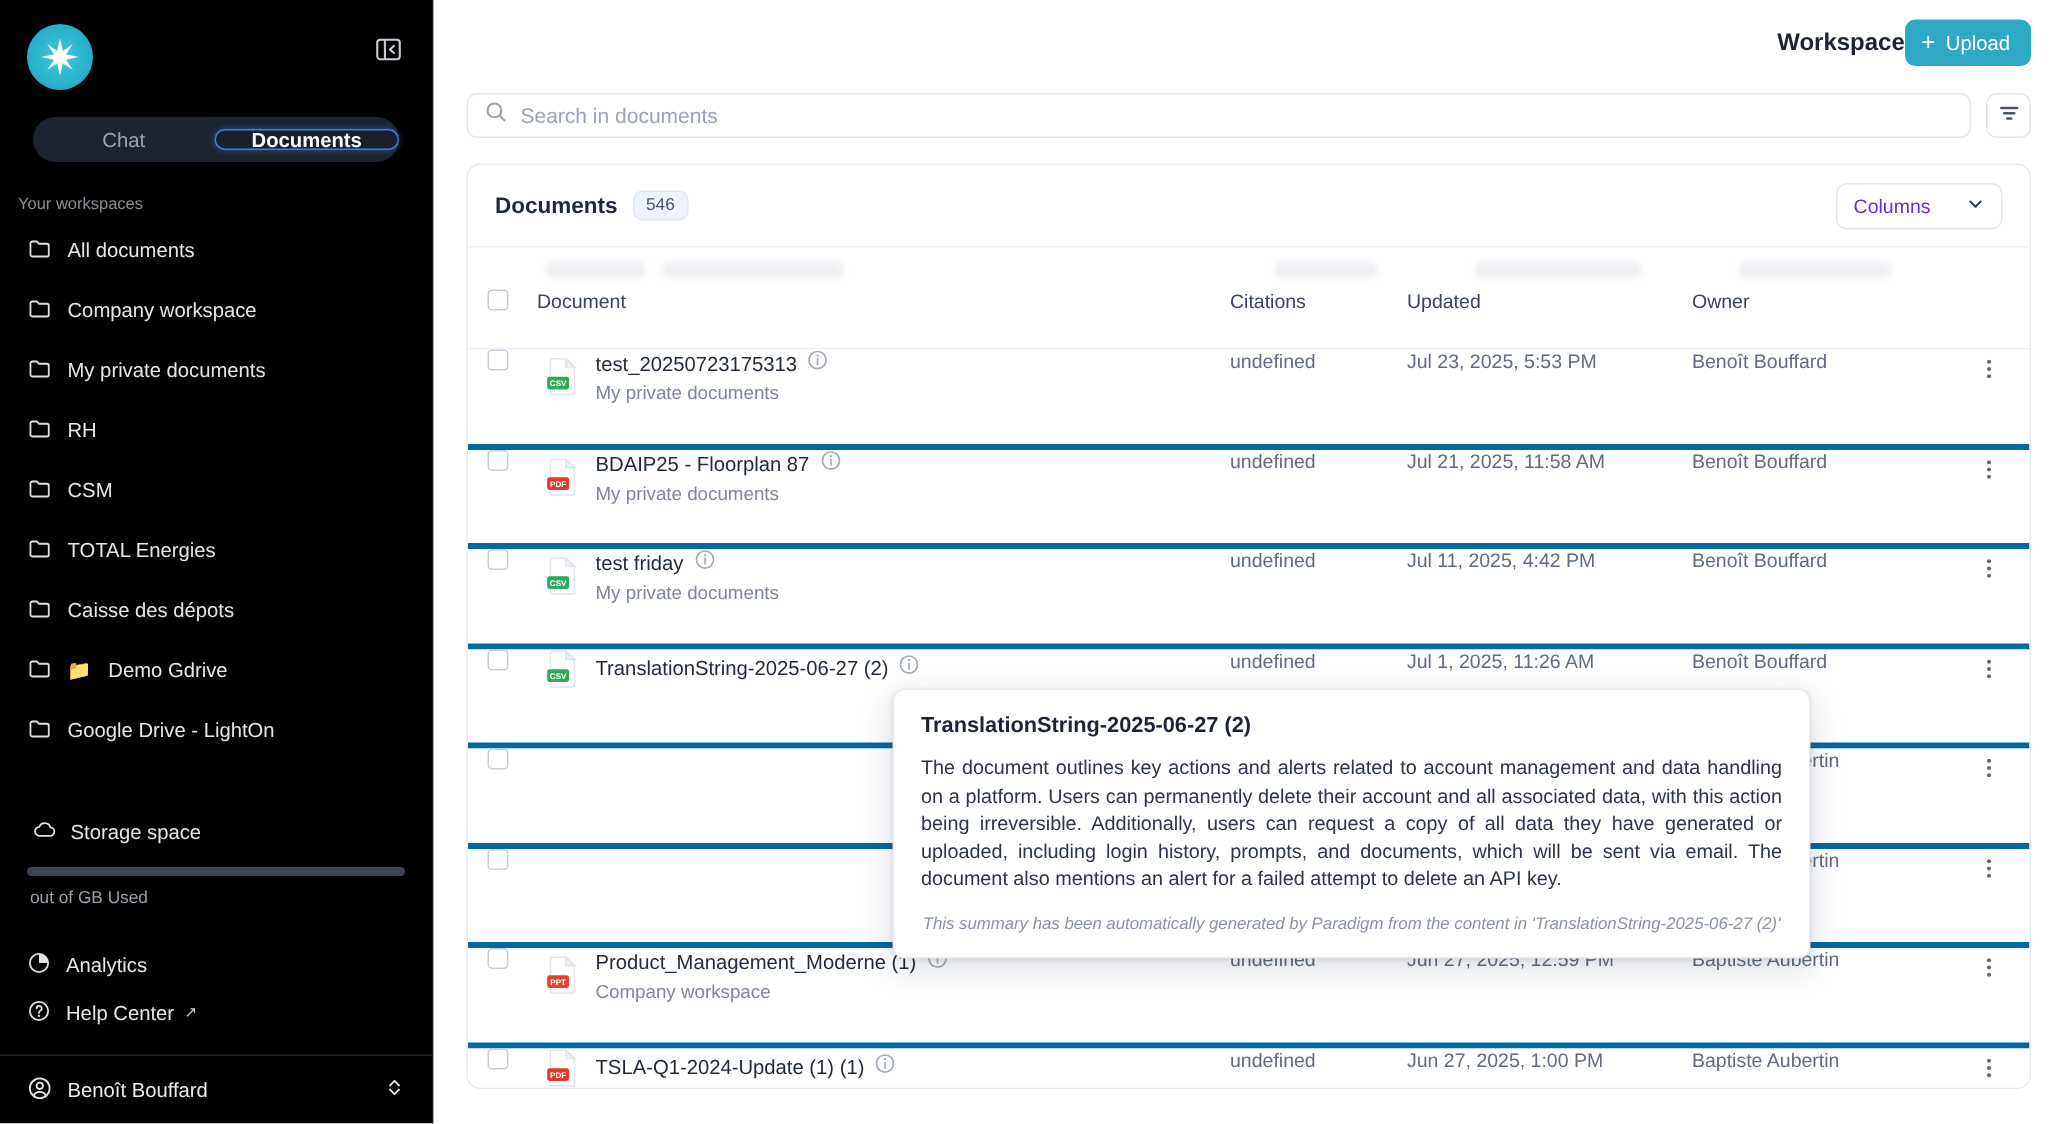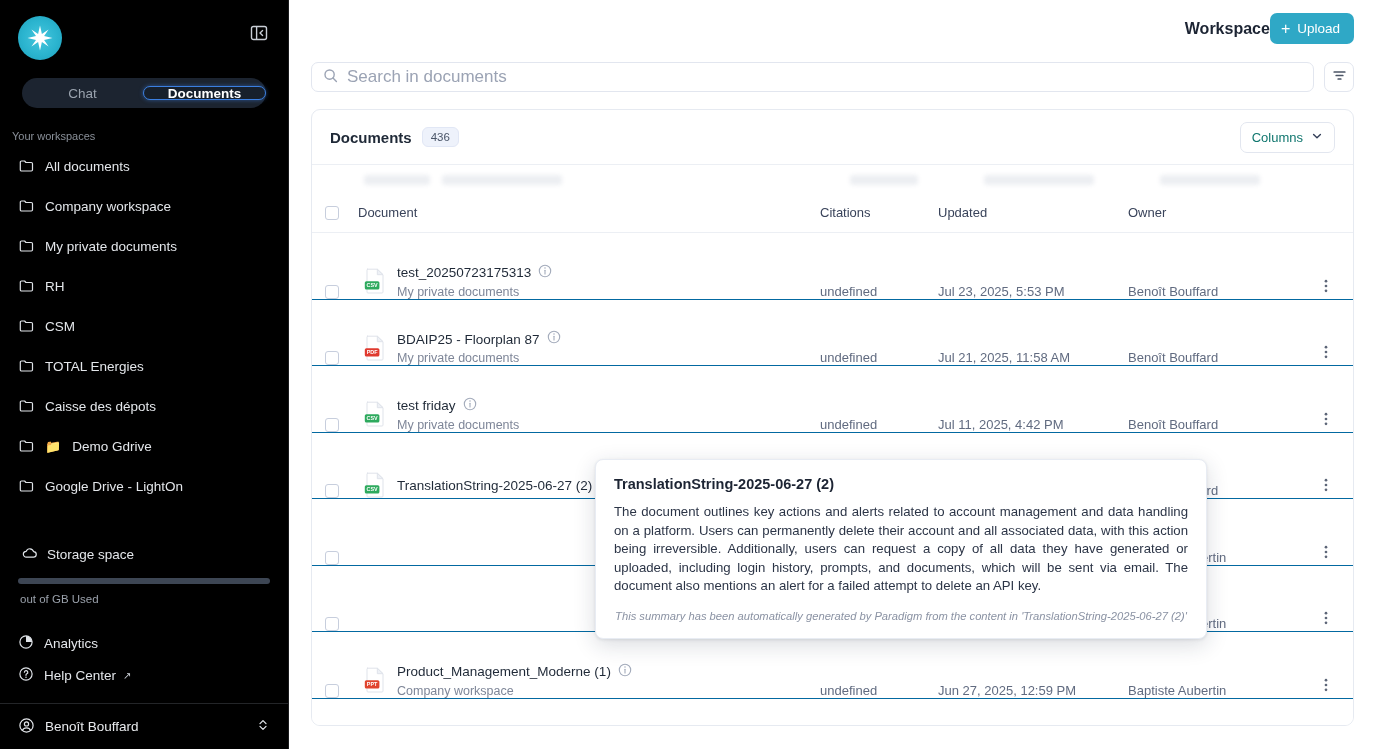--- a/index.html
+++ b/index.html
@@ -134,21 +134,21 @@
   .search-row { display: flex; align-items: center; gap: 10px; padding: 5px 22px 0 22px; }
   .search-box {
     flex: 1; height: 30px;
     border: 1px solid #e2e6ef; border-radius: 7px;
     display: flex; align-items: center; gap: 9px;
     padding: 0 11px;
     background: #fff;
   }
   .search-box input {
     border: none; outline: none; flex: 1;
-    font-size: 17px; color: #2b3445;
+    font-size: 14px; color: #2b3445;
     font-family: inherit; background: transparent;
   }
   .search-box input::placeholder { color: #9ba3b4; }
   .filter-btn {
     width: 30px; height: 30px;
     border: 1px solid #e2e6ef; border-radius: 7px;
     background: #fff; cursor: pointer;
     display: flex; align-items: center; justify-content: center;
   }
 
@@ -170,62 +170,62 @@
   .panel-title-wrap { display: flex; align-items: center; gap: 10px; }
   .panel-title { font-size: 15px; font-weight: 600; color: #1f2937; }
   .count-badge {
     background: #eef2fb; color: #4a5costi; color:#4a5568;
     border: 1px solid #e1e7f5;
     border-radius: 6px;
     font-size: 11.5px;
     padding: 3px 8px;
   }
   .columns-btn {
-    display:flex; align-items:center; gap: 8px;
+    display:flex; align-items:center; gap: 24px;
     border: 1px solid #e2e6ef; border-radius: 7px;
     height: 31px; padding: 0 11px;
     background: #fff; cursor: pointer;
-    font-size: 13px; color: #0f766e; font-family: inherit;
+    font-size: 13px; color: #6d28d9; font-family: inherit;
   }
 
   .ghost-row {
     position: absolute; left: 0; right: 0; top: 55px; height: 30px;
     overflow: hidden; opacity: .12; filter: blur(2.2px);
     pointer-events: none;
   }
   .ghost-row .g {
     position: absolute; height: 10px; background: #6b7a99; border-radius: 3px; top: 10px;
   }
 
   .table-head {
     position: relative;
     height: 40px;
-    display: flex; align-items: center;
+    display: flex; align-items: flex-start;
     border-bottom: 1px solid #eceff4;
     background: #fff;
     margin-top: 28px;
   }
   .th { font-size: 13px; color: #39435a; }
   .col-check { width: 40px; display:flex; align-items:center; justify-content:center; }
   .col-doc { flex: 1; padding-left: 6px; }
   .col-cit { width: 118px; }
   .col-upd { width: 190px; }
   .col-own { width: 185px; }
   .col-menu { width: 40px; }
 
   .chk {
     width: 14px; height: 14px; border: 1.3px solid #c7cedd; border-radius: 3px;
     background: #fff; cursor: pointer;
   }
 
   .rows { position: relative; }
   .row {
-    display: flex; align-items: flex-end;
+    display: flex; align-items: flex-start;
     height: 66.5px;
-    border-bottom: 1px solid #0369a1;
+    border-bottom: 4px solid #0369a1;
     background: #fff;
   }
   .doc-cell { display: flex; align-items: center; gap: 11px; padding-left: 6px; }
   .doc-text { display: flex; flex-direction: column; gap: 3px; }
   .doc-name-line { display: flex; align-items: center; gap: 7px; }
   .doc-name { font-size: 13.5px; color: #1f2937; }
   .doc-ws { font-size: 12.5px; color: #7e8698; }
   .cell-txt { font-size: 13px; color: #616b80; }
   .kebab {
     width: 26px; height: 26px; display:flex; align-items:center; justify-content:center;
@@ -435,21 +435,21 @@
               <line x1="6.2" y1="11" x2="8.8" y2="11" stroke="#4b5566" stroke-width="1.7" stroke-linecap="round"></line>
             </svg></span>
       </button>
     </div>
 
     <section class="panel">
 
       <div class="panel-head">
         <div class="panel-title-wrap">
           <span class="panel-title">Documents</span>
-          <span class="count-badge">436</span>
+          <span class="count-badge">546</span>
         </div>
         <button class="columns-btn">
           <span>Columns</span>
           <span><svg width="12" height="12" viewBox="0 0 12 12">
                 <path d="M2.6 4.4 L6 7.8 L9.4 4.4" fill="none" stroke="#36415a" stroke-width="1.4" stroke-linecap="round" stroke-linejoin="round"></path>
               </svg></span>
         </button>
       </div>
 
       <div class="ghost-row">

